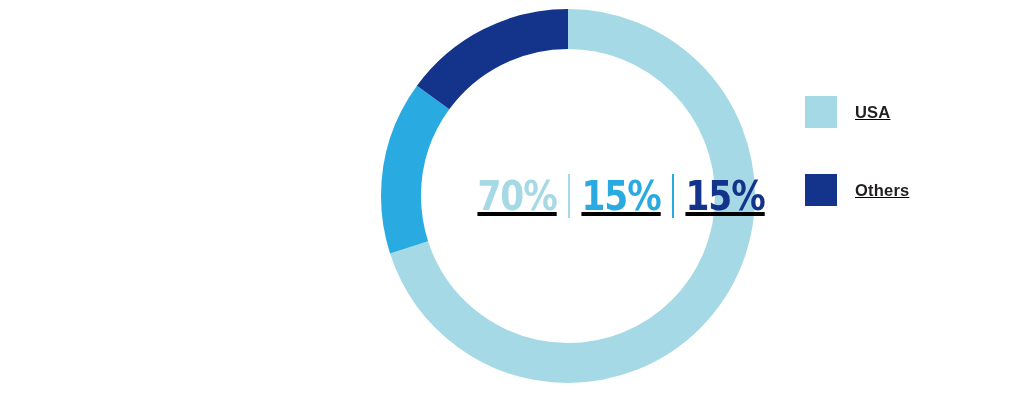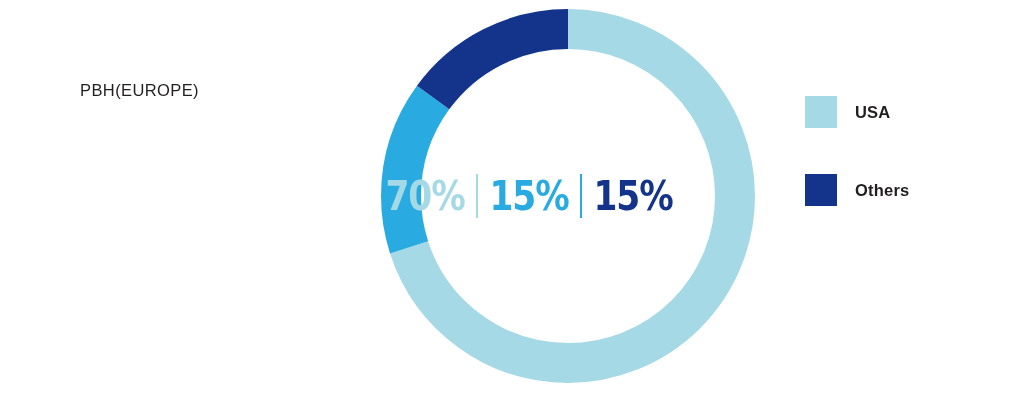--- a/index.html
+++ b/index.html
@@ -39,28 +39,29 @@
     left: 381px;
     top: 9px;
     width: 374px;
     height: 374px;
   }
   #donut-svg { display: block; width: 374px; height: 374px; }
 
   
   #center-readout {
     position: absolute;
-    left: 379px;
+    left: 397px;
     top: 9px;
     width: 374px;
     height: 374px;
     display: flex;
     align-items: center;
-    justify-content: flex-start;
+    justify-content: flex-end;
     pointer-events: none;
+    text-decoration: underline;
   }
   .pct-row {
     display: flex;
     align-items: center;
     justify-content: center;
   }
   .pct-value {
     font-family: "DejaVu Sans", sans-serif;
     font-size: 40px;
     font-weight: bold;
@@ -80,41 +81,41 @@
   #legend {
     position: absolute;
     left: 805px;
     top: 96px;
   }
   .legend-row {
     display: flex;
     align-items: center;
     height: 32px;
     margin-bottom: 46px;
+    text-decoration: underline;
   }
   .legend-row:last-child { margin-bottom: 16px; }
   .legend-swatch {
     width: 32px;
     height: 32px;
     flex: none;
   }
   .legend-label {
     margin-left: 18px;
     font-size: 16.5px;
     font-weight: bold;
     color: #231f20;
     letter-spacing: 0.2px;
     white-space: nowrap;
   }
 </style>
 </head>
 <body>
 
 <div id="partner-list">
-  <div class="partner-item">PBH(EUROPE)</div>
 </div>
 
 <div id="donut-chart">
   <svg id="donut-svg" viewBox="0 0 374 374">
 
     <g transform="rotate(-90 187 187)">
       <circle class="donut-seg" cx="187" cy="187" r="167" fill="none" stroke-width="40" stroke="#a6d9e6" stroke-dasharray="734.5043624092937 314.7875838896973" stroke-dashoffset="0"></circle>
       <circle class="donut-seg" cx="187" cy="187" r="167" fill="none" stroke-width="40" stroke="#29abe2" stroke-dasharray="157.39379194484863 891.8981543541423" stroke-dashoffset="-734.5043624092937"></circle>
       <circle class="donut-seg" cx="187" cy="187" r="167" fill="none" stroke-width="40" stroke="#14348c" stroke-dasharray="157.39379194484863 891.8981543541423" stroke-dashoffset="-891.8981543541423"></circle>
     </g>

